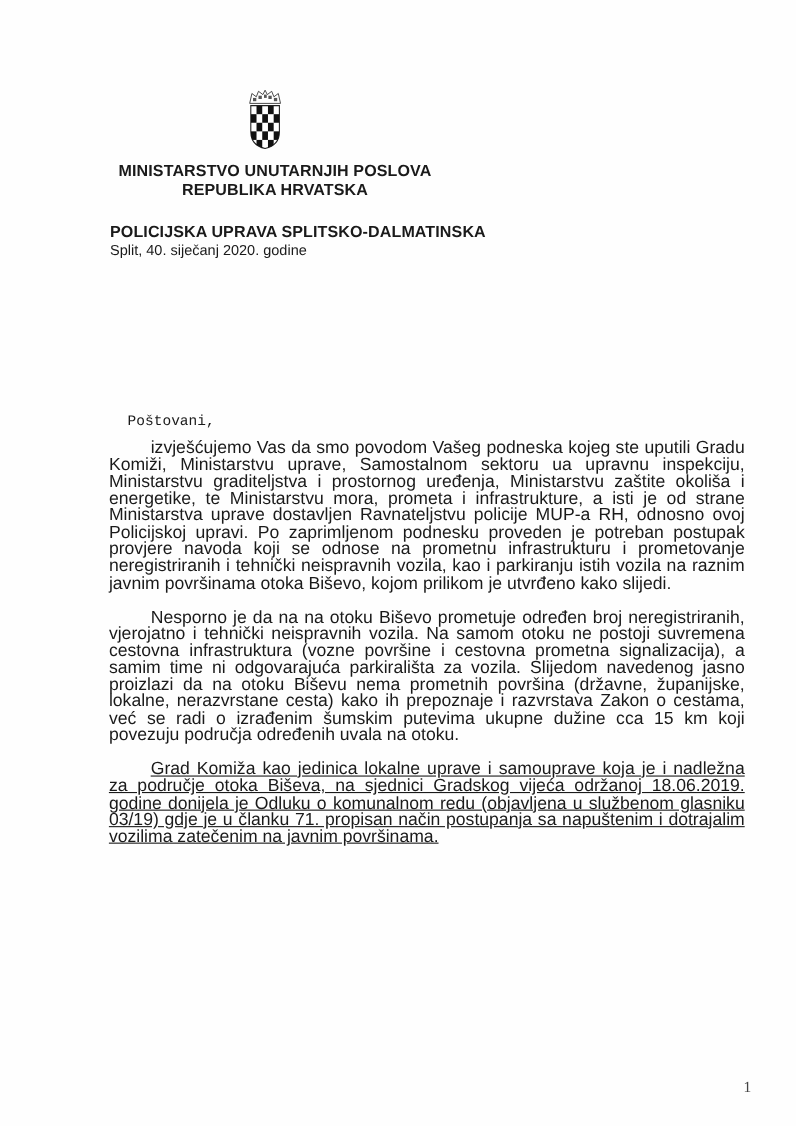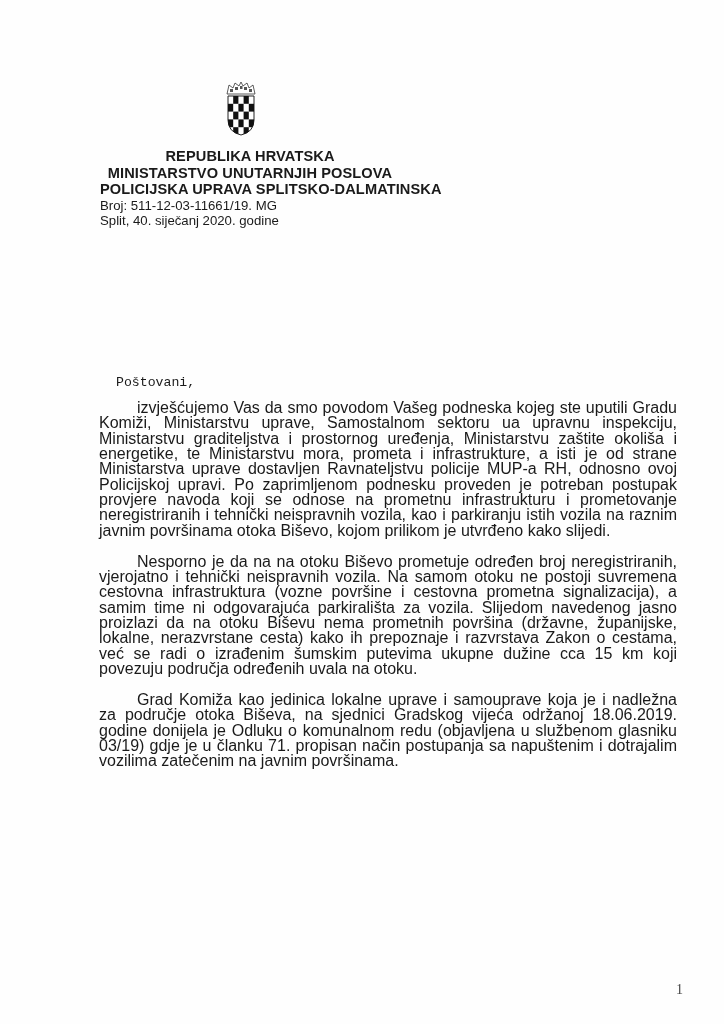--- a/index.html
+++ b/index.html
@@ -36,21 +36,21 @@
       width: 300px;
     }
     .header .hl {
       font-weight: bold;
       font-size: 14.6px;
       line-height: 16.5px;
       text-align: center;
       white-space: nowrap;
       letter-spacing: 0.1px;
     }
-    .header .hl.l3 { text-align: left; }
+    .header .hl.l3 { text-align: left; margin-top: 22px; }
     .header .meta {
       font-size: 13.2px;
       line-height: 15.5px;
       white-space: nowrap;
     }
     .salutation {
       position: absolute;
       left: 116px;
       top: 375px;
       font-size: 13.2px;
@@ -63,21 +63,21 @@
       top: 400px;
       width: 578px;
       font-size: 16px;
       line-height: 15.35px;
     }
     .para {
       text-align: justify;
       margin: 0 0 15.5px 0;
       text-indent: 38px;
     }
-    .para.tight { margin-bottom: 12px; }
+    .para.tight { margin-bottom: 12px; text-decoration: underline; }
     .page-number {
       position: absolute;
       left: 676px;
       top: 982px;
       font-family: "Liberation Serif", serif;
       font-size: 14px;
       color: #444;
     }
   </style>
 </head>
@@ -113,24 +113,23 @@
         <rect x="17.6" y="31.6" width="5.2" height="7.8"></rect>
         <rect x="2" y="39.4" width="5.2" height="7.8"></rect>
         <rect x="12.4" y="39.4" width="5.2" height="7.8"></rect>
         <rect x="22.8" y="39.4" width="5.2" height="7.8"></rect>
         <rect x="7.2" y="47.2" width="5.2" height="7.8"></rect>
         <rect x="17.6" y="47.2" width="5.2" height="7.8"></rect>
       </g>
   </svg>
 
   <div class="header">
+    <div class="hl l2">MINISTARSTVO UNUTARNJIH POSLOVA</div>
     <div class="hl l1">REPUBLIKA HRVATSKA</div>
-    <div class="hl l2">MINISTARSTVO UNUTARNJIH POSLOVA</div>
     <div class="hl l3">POLICIJSKA UPRAVA SPLITSKO-DALMATINSKA</div>
-    <div class="meta">Broj: 511-12-03-11661/19. MG</div>
     <div class="meta">Split, 40. siječanj  2020. godine</div>
   </div>
 
   <div class="salutation">Poštovani,</div>
 
   <div class="body">
     <p class="para">izvješćujemo Vas da smo povodom Vašeg podneska kojeg ste uputili Gradu Komiži, Ministarstvu uprave, Samostalnom sektoru ua upravnu inspekciju, Ministarstvu graditeljstva i prostornog uređenja, Ministarstvu zaštite okoliša i energetike, te Ministarstvu mora, prometa i infrastrukture, a isti je od strane Ministarstva uprave dostavljen Ravnateljstvu policije MUP-a RH, odnosno ovoj Policijskoj upravi. Po zaprimljenom podnesku proveden je potreban postupak provjere navoda koji se odnose na prometnu infrastrukturu i prometovanje neregistriranih i tehnički neispravnih vozila, kao i parkiranju istih vozila na raznim javnim površinama otoka Biševo, kojom prilikom je utvrđeno kako slijedi.</p>
     <p class="para">Nesporno je da na na otoku Biševo  prometuje određen broj neregistriranih, vjerojatno i tehnički neispravnih vozila. Na samom otoku ne postoji suvremena cestovna infrastruktura (vozne površine i cestovna prometna signalizacija), a samim time ni odgovarajuća parkirališta za vozila. Slijedom navedenog jasno proizlazi da na otoku Biševu nema prometnih površina (državne, županijske, lokalne, nerazvrstane cesta) kako ih prepoznaje i razvrstava Zakon o cestama, već se radi o izrađenim šumskim putevima ukupne dužine cca 15 km koji povezuju područja određenih uvala na otoku.</p>
     <p class="para tight">Grad Komiža kao jedinica lokalne uprave i samouprave koja je i nadležna za područje otoka Biševa, na sjednici Gradskog vijeća održanoj 18.06.2019. godine donijela je Odluku o komunalnom redu (objavljena u službenom glasniku 03/19) gdje je u članku 71. propisan način postupanja sa napuštenim i dotrajalim vozilima zatečenim na javnim površinama.</p>
   </div>

